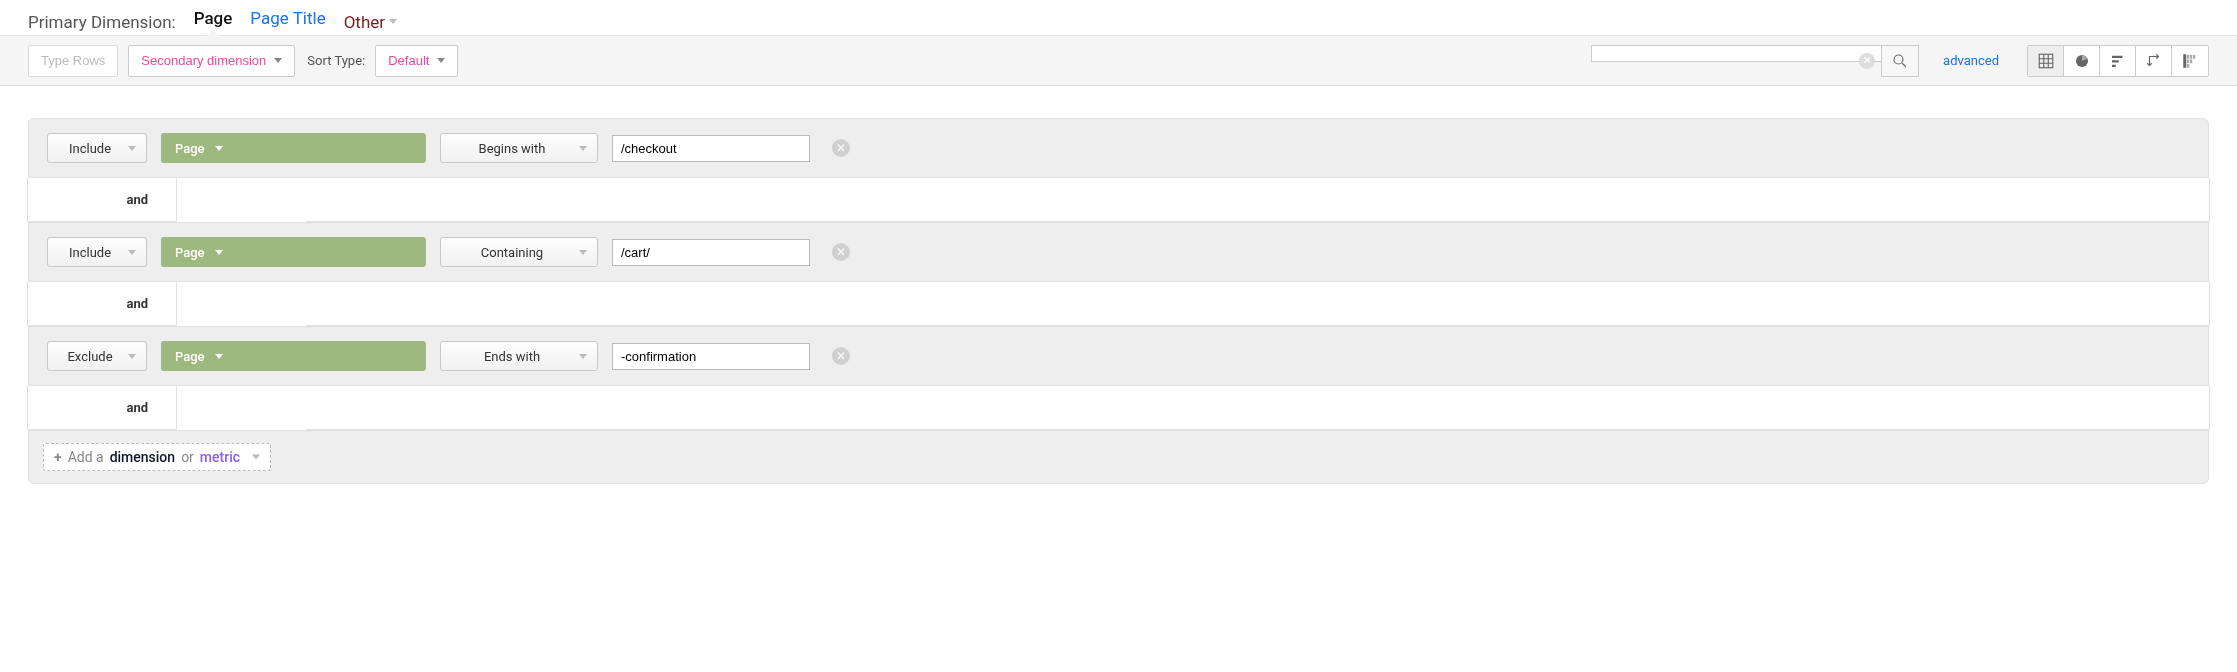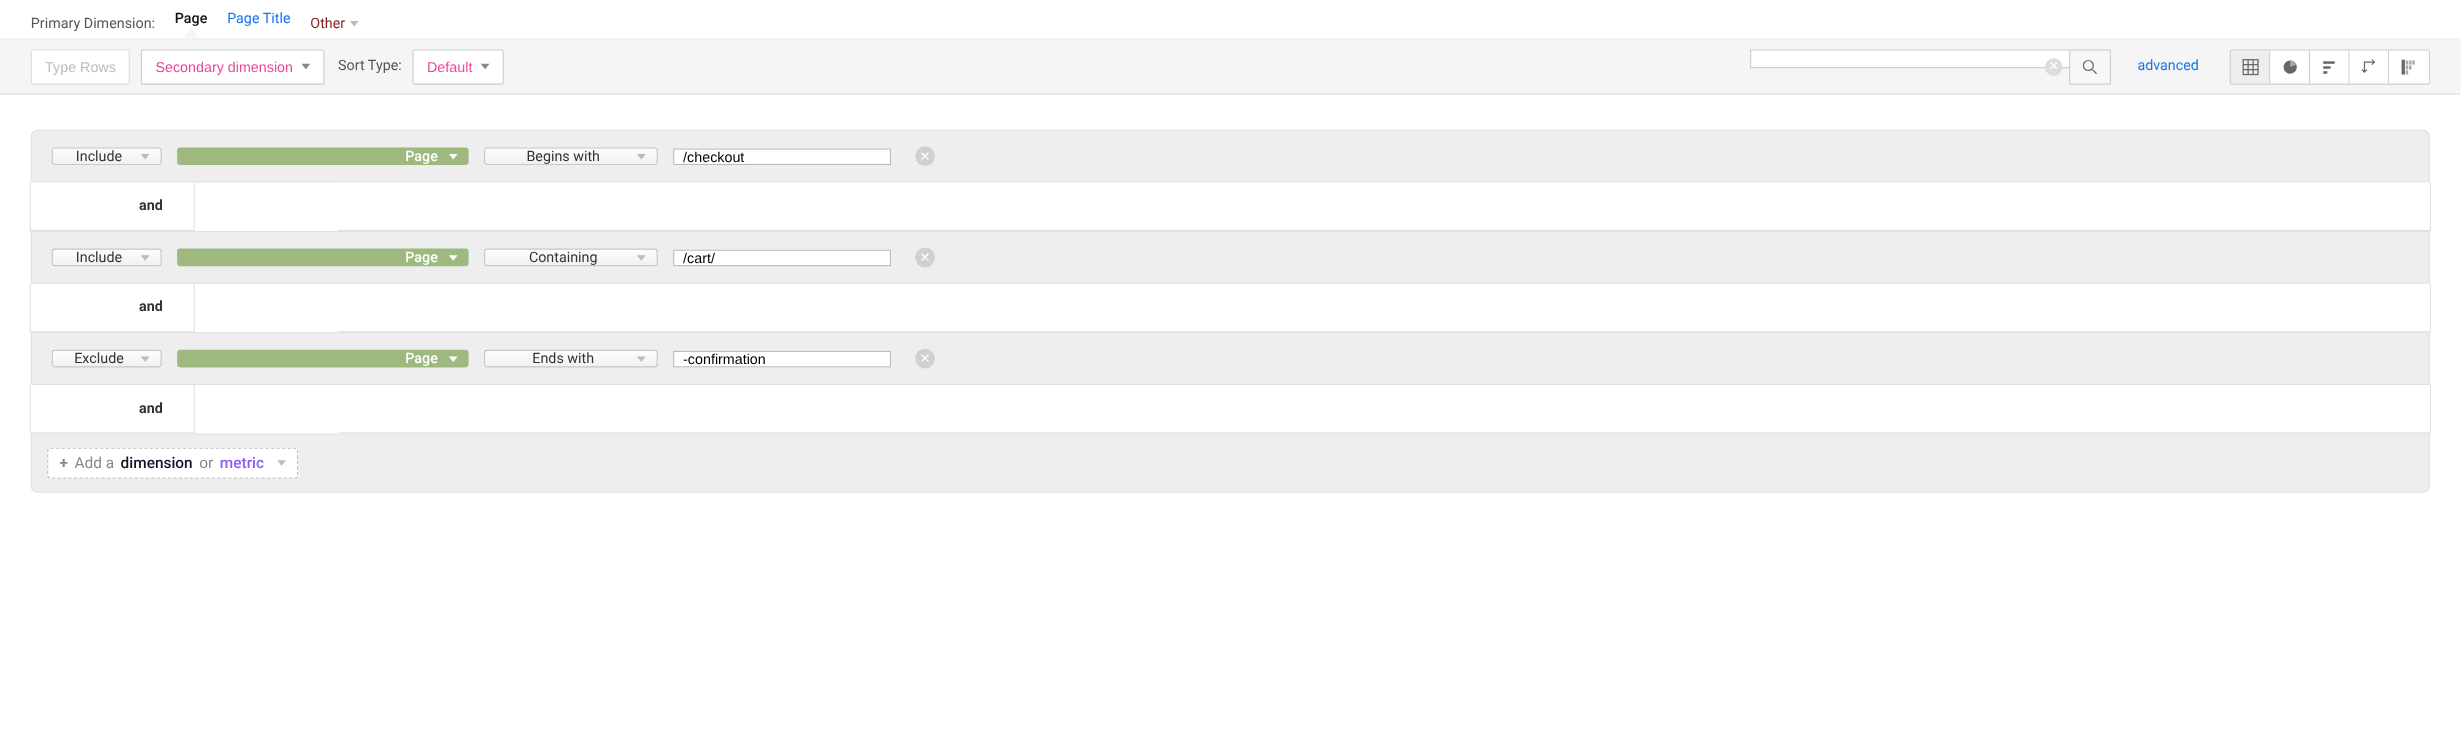--- a/index.html
+++ b/index.html
@@ -9,21 +9,21 @@
     color: #333;
     background: #fff;
     width: 2237px;
   }
   
   .dim-tabs {
     display: flex;
     align-items: center;
     gap: 18px;
     padding: 8px 28px 0 28px;
-    font-size: 13px;
+    font-size: 17px;
     border-bottom: 1px solid #e5e5e5;
     height: 36px;
   }
   .dim-label { color: #555; }
   .dim-tab { color: #1a73e8; cursor: pointer; padding-bottom: 8px; }
   .dim-tab.active { color: #111; font-weight: 500; position: relative; }
   .dim-tab.active::after {
     content: "";
     position: absolute;
     left: 50%; transform: translateX(-50%);
@@ -129,22 +129,22 @@
   }
   .filter-row {
     display: flex;
     align-items: center;
     gap: 14px;
     padding: 14px 18px;
   }
   .pill {
     display: inline-flex;
     align-items: center;
-    justify-content: flex-end;
-    height: 16px;
+    justify-content: flex-start;
+    height: 30px;
     border-radius: 3px;
     padding: 0 10px 0 14px;
     font-size: 13px;
     cursor: pointer;
   }
   .pill .caret { margin-left: 10px; }
   .pill-grey {
     background: linear-gradient(#fdfdfd,#f1f1f1);
     border: 1px solid #c8c8c8;
     color: #333;
@@ -162,21 +162,21 @@
   .pill-green .caret { border-top-color: #fff; }
   .pill-match {
     background: linear-gradient(#fdfdfd,#f1f1f1);
     border: 1px solid #c8c8c8;
     width: 158px;
     color: #333;
   }
   .pill-match .txt { flex:1; text-align:center; }
   .value-input {
     width: 198px;
-    height: 15px;
+    height: 27px;
     border: 1px solid #bbb;
     padding: 0 8px;
     font-size: 13px;
     background: #fff;
   }
   .row-remove {
     width: 18px; height: 18px;
     border-radius: 50%;
     background: #d0d0d0;
     display: flex; align-items: center; justify-content: center;

